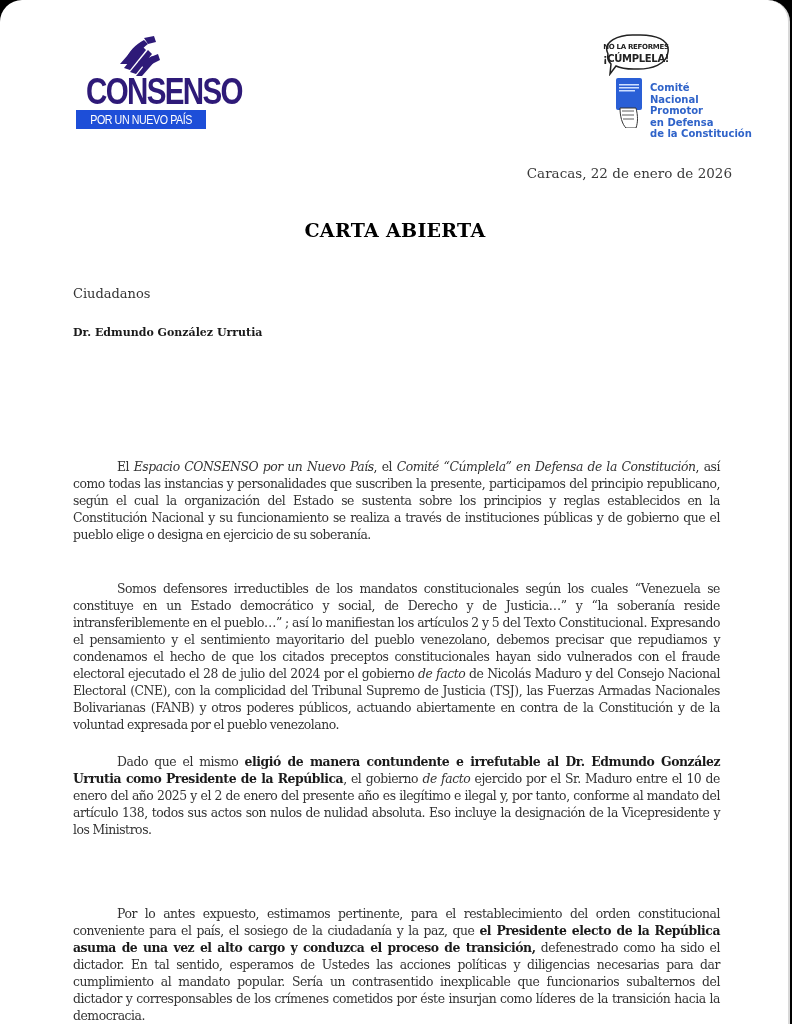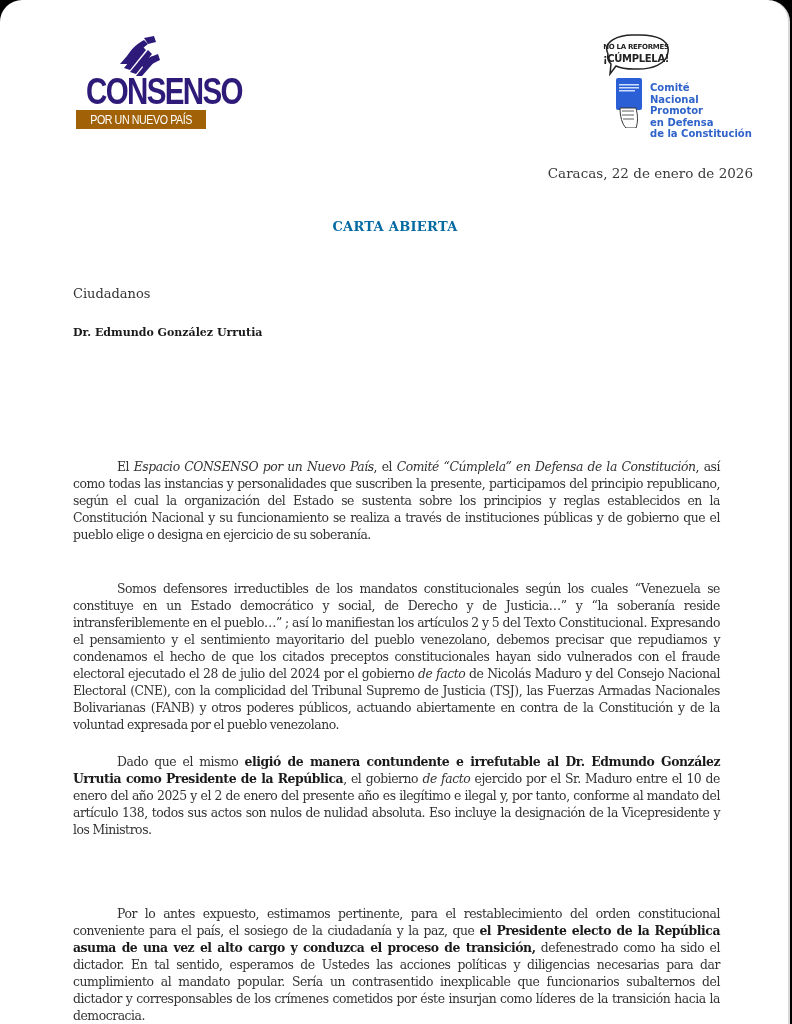--- a/index.html
+++ b/index.html
@@ -57,21 +57,21 @@
     color: #2e1a78;
     transform: scaleX(0.82);
     transform-origin: center;
   }
   .logo-consenso .tagline {
     position: absolute;
     left: 2px;
     top: 76px;
     width: 130px;
     height: 19px;
-    background: #a16207;
+    background: #1d4ed8;
     color: #ffffff;
     font-family: "Liberation Sans", sans-serif;
     font-size: 13px;
     line-height: 19px;
     text-align: center;
     letter-spacing: -0.5px;
   }
   .logo-consenso .tagline span {
     display: inline-block;
     transform: scaleX(0.82);
@@ -112,35 +112,35 @@
     color: #2f63c9;
     white-space: nowrap;
   }
 
   
   .serif {
     font-family: "DejaVu Serif", "Liberation Serif", serif;
   }
   .date {
     position: absolute;
-    right: 35px;
+    right: 56px;
     top: 165px;
     font-size: 13.5px;
     color: #3a3a3a;
   }
   .title {
     position: absolute;
     left: 0;
     width: 790px;
     top: 219px;
     text-align: center;
     font-weight: bold;
-    font-size: 13px;
+    font-size: 19px;
     letter-spacing: 0.3px;
-    color: #0369a1;
+    color: #000000;
   }
   .salutation {
     position: absolute;
     left: 73px;
     top: 286px;
     font-size: 13px;
     color: #333333;
   }
   .addressee {
     position: absolute;

